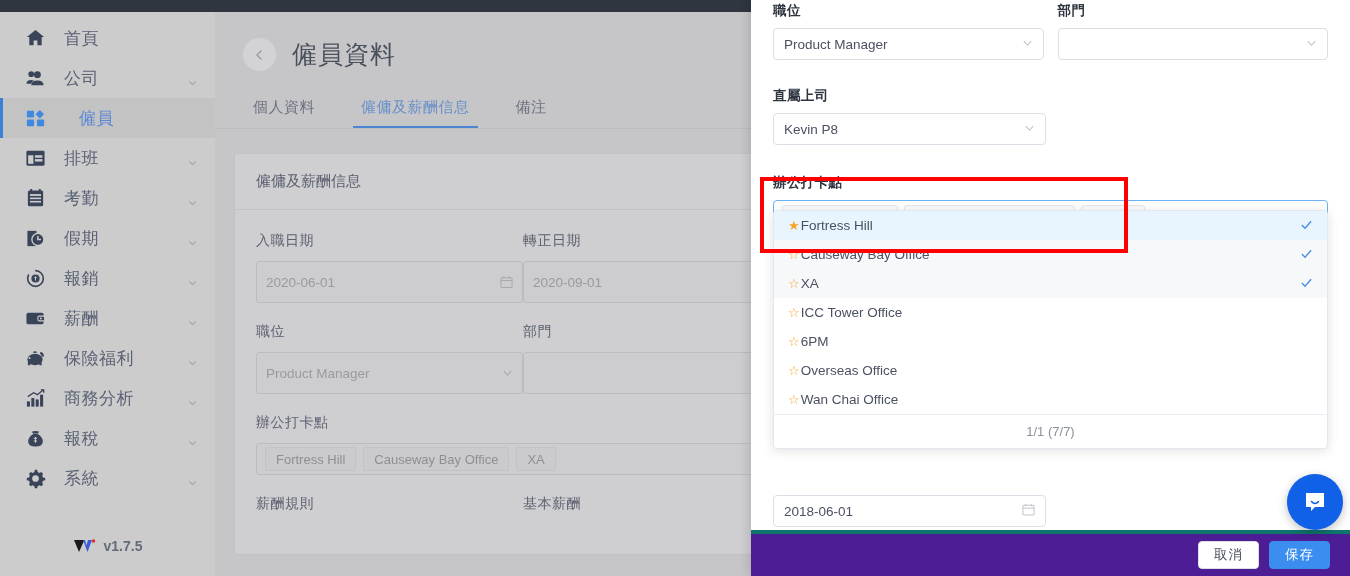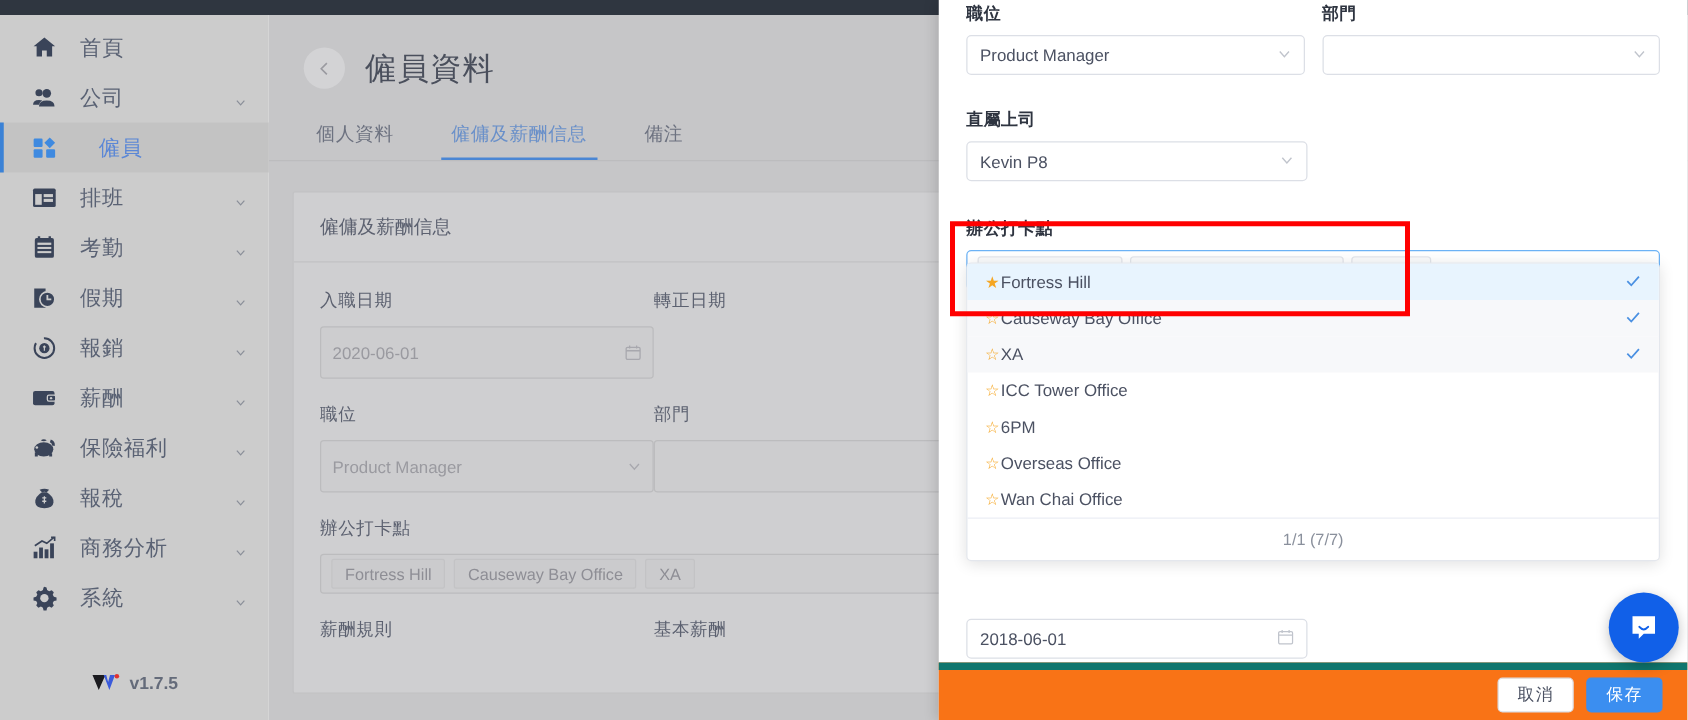--- a/index.html
+++ b/index.html
@@ -185,22 +185,22 @@
   .ms-opt.hl { background: #e8f4fe; }
   .ms-opt.sel2 { background: #f7f8fa; }
   .ms-foot {
     height: 34px; border-top: 1px solid #ebeef5;
     display: flex; align-items: center; justify-content: center;
     font-size: 13px; color: #8a909c;
   }
 
   .drawer-foot {
     position: absolute; left: 0; right: 0; bottom: 0; height: 46px;
-    border-top: 6px solid #0f766e; display: flex; align-items: center;
-    justify-content: flex-end; gap: 10px; padding-right: 20px; background: #f97316;
+    border-top: 4px solid #0f766e; display: flex; align-items: center;
+    justify-content: flex-end; gap: 10px; padding-right: 20px; background: #4c1d95;
   }
   .btn {
     height: 28px; padding: 0 15px; border-radius: 4px; font-size: 13.5px;
     display: flex; align-items: center; cursor: pointer; letter-spacing: 1px;
   }
   .btn-cancel { border: 1px solid #dcdfe6; background: #fff; color: #4b5162; }
   .btn-save { background: #3b8ef0; color: #fff; border: 1px solid #3b8ef0; }
 
   
   .annot {
@@ -337,42 +337,42 @@
             </svg>
           </span>
           <span class="nav-label">保險福利</span>
           <span class="nav-caret"><svg width="9" height="9" viewBox="0 0 12 12">
               <path d="M2 4 L6 8.5 L10 4" stroke="currentColor" stroke-width="1.3" fill="none"></path>
             </svg></span>
         </div>
         <div class="nav-item">
           <span class="ico">
             <svg width="21" height="21" viewBox="0 0 22 22">
-              <path d="M7 4 q4-1.6 8 0 l-2 2 q-2-0.8 -4 0 z" fill="currentColor"></path>
-              <path d="M9 6 q-6 3.5 -5.6 8.6 Q3.8 19.4 11 19.4 t7.6-4.8 Q19 9.5 13 6 z" fill="currentColor"></path>
-              <path d="M11 9.5 v6 M9.2 10.8 h3.4 M9.2 13.6 h3.4" stroke="#cccccc" stroke-width="1.1"></path>
-            </svg>
-          </span>
-          <span class="nav-label">報稅</span>
-          <span class="nav-caret"><svg width="9" height="9" viewBox="0 0 12 12">
-              <path d="M2 4 L6 8.5 L10 4" stroke="currentColor" stroke-width="1.3" fill="none"></path>
-            </svg></span>
-        </div>
-        <div class="nav-item">
-          <span class="ico">
-            <svg width="21" height="21" viewBox="0 0 22 22">
               <rect x="2" y="14" width="3.2" height="5.5" fill="currentColor"></rect>
               <rect x="6.6" y="10.5" width="3.2" height="9" fill="currentColor"></rect>
               <rect x="11.2" y="12" width="3.2" height="7.5" fill="currentColor"></rect>
               <rect x="15.8" y="7" width="3.2" height="12.5" fill="currentColor"></rect>
               <path d="M3 9 L9 5 L13 7 L19 2" stroke="currentColor" stroke-width="1.4" fill="none"></path>
               <path d="M16.6 2 H19.6 V5" stroke="currentColor" stroke-width="1.4" fill="none"></path>
             </svg>
           </span>
           <span class="nav-label">商務分析</span>
+          <span class="nav-caret"><svg width="9" height="9" viewBox="0 0 12 12">
+              <path d="M2 4 L6 8.5 L10 4" stroke="currentColor" stroke-width="1.3" fill="none"></path>
+            </svg></span>
+        </div>
+        <div class="nav-item">
+          <span class="ico">
+            <svg width="21" height="21" viewBox="0 0 22 22">
+              <path d="M7 4 q4-1.6 8 0 l-2 2 q-2-0.8 -4 0 z" fill="currentColor"></path>
+              <path d="M9 6 q-6 3.5 -5.6 8.6 Q3.8 19.4 11 19.4 t7.6-4.8 Q19 9.5 13 6 z" fill="currentColor"></path>
+              <path d="M11 9.5 v6 M9.2 10.8 h3.4 M9.2 13.6 h3.4" stroke="#cccccc" stroke-width="1.1"></path>
+            </svg>
+          </span>
+          <span class="nav-label">報稅</span>
           <span class="nav-caret"><svg width="9" height="9" viewBox="0 0 12 12">
               <path d="M2 4 L6 8.5 L10 4" stroke="currentColor" stroke-width="1.3" fill="none"></path>
             </svg></span>
         </div>
         <div class="nav-item">
           <span class="ico">
             <svg width="21" height="21" viewBox="0 0 22 22">
               <path d="M11 1.5 l1.8 .5 .5 2.2 1.7 1 2.1-.9 1.8 1.8 -.9 2.1 1 1.7 2.2 .5 0 2.5 -2.2 .5 -1 1.7 .9 2.1 -1.8 1.8 -2.1-.9 -1.7 1 -.5 2.2 -2.5 0 -.5-2.2 -1.7-1 -2.1 .9 -1.8-1.8 .9-2.1 -1-1.7 -2.2-.5 0-2.5 2.2-.5 1-1.7 -.9-2.1 1.8-1.8 2.1 .9 1.7-1 .5-2.2z" fill="currentColor"></path>
               <circle cx="11" cy="11" r="3.5" fill="#cccccc"></circle>
             </svg>
@@ -423,20 +423,23 @@
                 <svg width="13" height="13" viewBox="0 0 14 14">
                     <rect x="1" y="2.5" width="12" height="10.5" rx="1.2" fill="none" stroke="currentColor" stroke-width="1.1"></rect>
                     <path d="M1 5.5 H13" stroke="currentColor" stroke-width="1.1"></path>
                     <path d="M4 1 V3.6 M10 1 V3.6" stroke="currentColor" stroke-width="1.1"></path>
                   </svg>
               </span>
             </div>
           </div>
           <div class="fcol" style="margin-left:0">
             <div class="flabel">轉正日期</div>
+            <div class="finput" style="width:320px">
+              <span>2020-09-01</span>
+            </div>
           </div>
         </div>
 
         <div class="frow">
           <div class="fcol">
             <div class="flabel">職位</div>
             <div class="finput">
               <span>Product Manager</span>
               <span class="suffix">
                 <svg width="11" height="11" viewBox="0 0 12 12">

